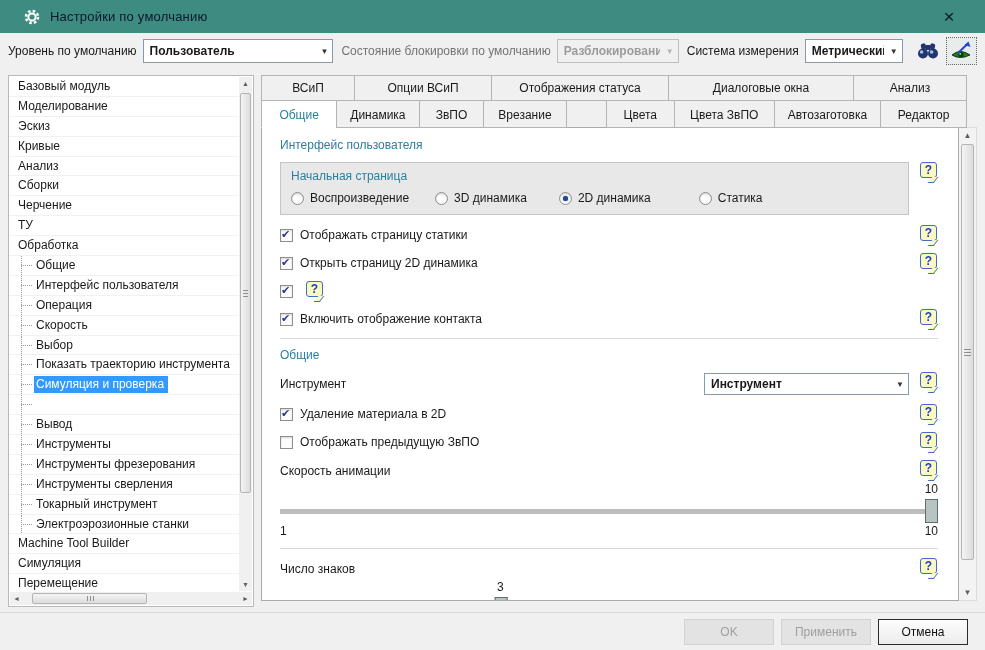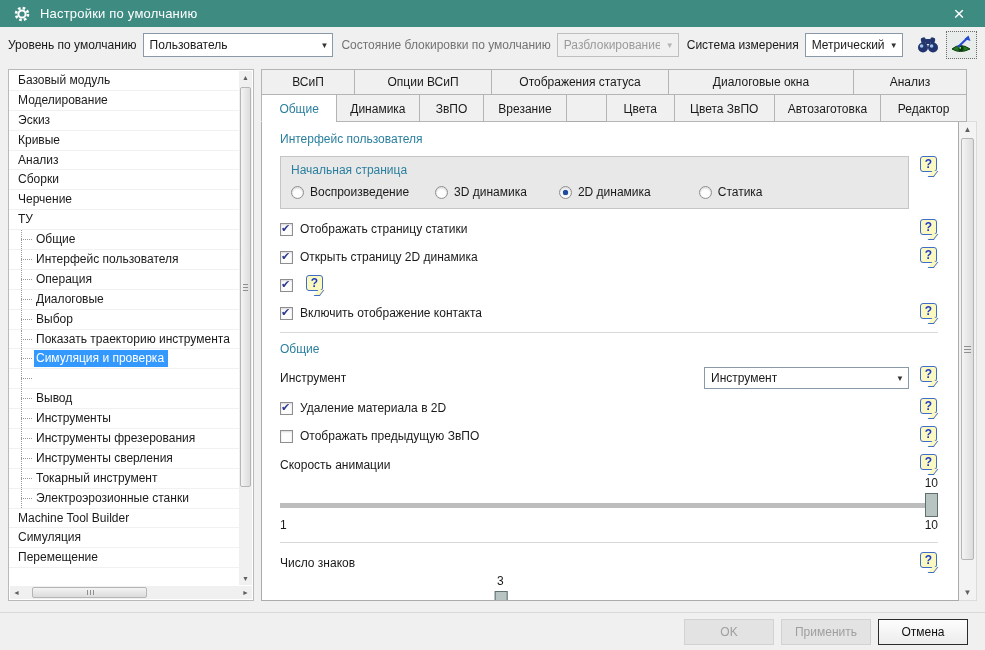--- a/index.html
+++ b/index.html
@@ -1,30 +1,30 @@
 <!DOCTYPE html>
 <html><head>
 <meta charset="utf-8">
 <style>
   * { box-sizing: border-box; margin: 0; padding: 0; }
   html,body { width:985px; height:650px; overflow:hidden; }
   body { font-family:"Liberation Sans","DejaVu Sans",sans-serif; font-size:12px; color:#1a1a1a; background:#f0f0f0; }
   .dialog { width:985px; height:650px; display:flex; flex-direction:column; background:#f0f0f0; }
 
   
-  .titlebar { height:27px; background:#3E8B82; color:#ffffff; display:flex; align-items:center; padding:0 14px; flex:0 0 auto; }
+  .titlebar { height:33px; background:#3E8B82; color:#0f172a; display:flex; align-items:center; padding:0 24px; flex:0 0 auto; }
   .titlebar .gear { width:16px; height:16px; margin-right:10px; }
   .titlebar .ttl { font-size:13px; letter-spacing:.2px; }
   .titlebar .close { margin-left:auto; font-size:19px; line-height:19px; width:24px; text-align:center; cursor:default; font-weight:400; }
 
   
   .toolbar { height:36px; display:flex; align-items:center; padding:0 8px; flex:0 0 auto; }
   .toolbar .lbl { margin-right:6px; white-space:nowrap; }
   .toolbar .lbl.dis { color:#737373; margin-left:8px; }
-  .combo { height:24px; background:#fff; border:1px solid #8a99a8; display:flex; align-items:center; padding:0 4px 0 6px; }
+  .combo { height:24px; background:#fff; border:1px solid #8a99a8; display:flex; align-items:center; padding:0 4px 0 6px;font-weight:bold; }
   .combo .val { flex:1; white-space:nowrap; overflow:hidden; }
   .combo .arr { font-size:8px; color:#333; margin-left:6px; }
   .combo.disabled { background:#f0f0f0; border-color:#bfbfbf; color:#9b9b9b; }
   .combo.disabled .arr { color:#b5b5b5; }
   .c-level { width:196px; }
   .c-lock  { width:122px; }
   .c-units { width:98px; margin-right:8px; }
   .tool-btn { width:32px; height:28px; display:flex; align-items:center; justify-content:center; margin-left:2px; background:transparent; border:1px solid transparent; }
   .tool-btn.checked { background:#e8eceb; border:1px dotted #6b6b6b; }
 
@@ -184,35 +184,38 @@
           </div>
           <div class="tree-row">
             <span class="t-label">Сборки</span>
           </div>
           <div class="tree-row">
             <span class="t-label">Черчение</span>
           </div>
           <div class="tree-row">
             <span class="t-label">ТУ</span>
           </div>
+          <div class="tree-row">
+            <span class="t-label">Обработка</span>
+          </div>
           <div class="tree-row child">
             <span class="conn"></span>
             <span class="t-label">Общие</span>
           </div>
           <div class="tree-row child">
             <span class="conn"></span>
             <span class="t-label">Интерфейс пользователя</span>
           </div>
           <div class="tree-row child">
             <span class="conn"></span>
             <span class="t-label">Операция</span>
           </div>
           <div class="tree-row child">
             <span class="conn"></span>
-            <span class="t-label">Диалоговые</span>
+            <span class="t-label">Скорость</span>
           </div>
           <div class="tree-row child">
             <span class="conn"></span>
             <span class="t-label">Выбор</span>
           </div>
           <div class="tree-row child">
             <span class="conn"></span>
             <span class="t-label">Показать траекторию инструмента</span>
           </div>
           <div class="tree-row child selected">

